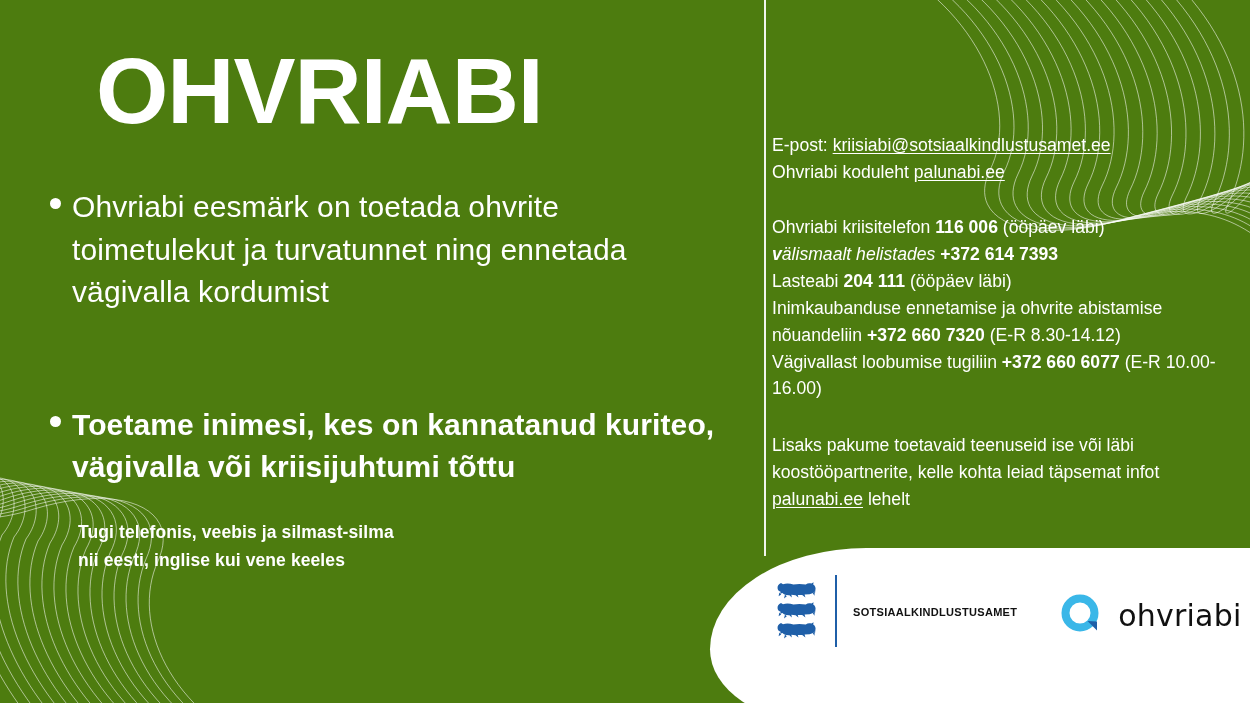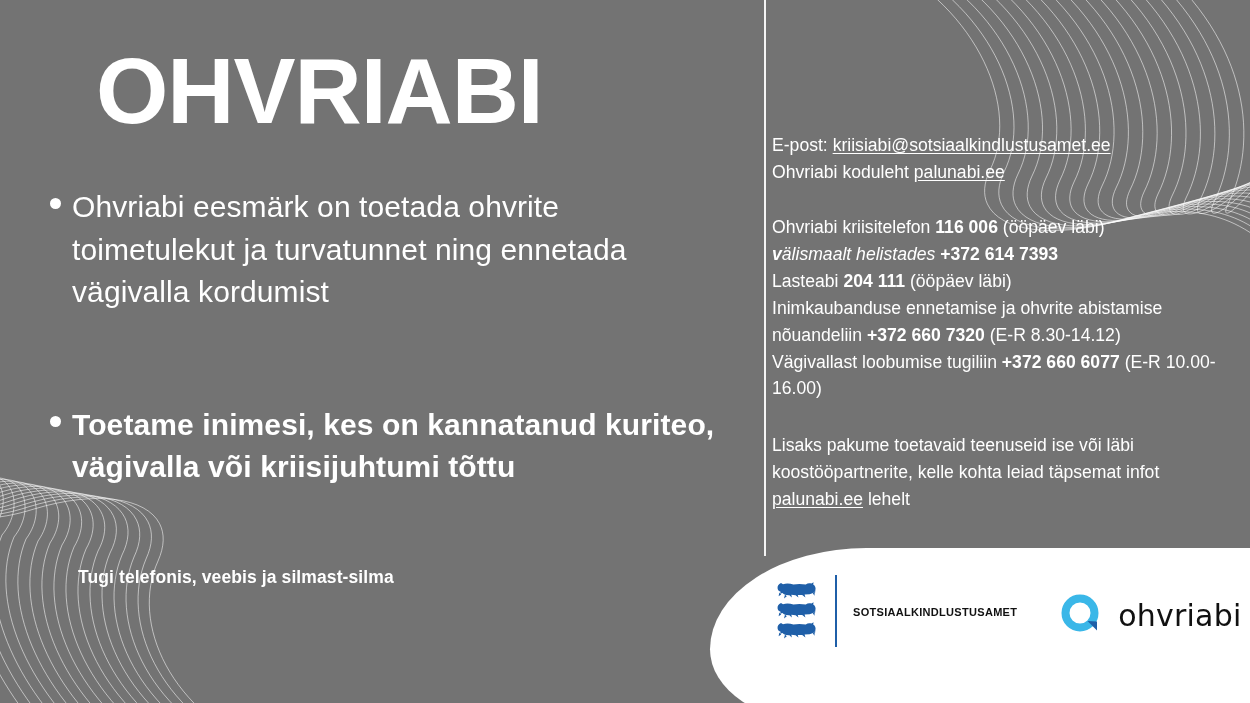--- a/index.html
+++ b/index.html
@@ -5,21 +5,21 @@
 <style>
   html, body {
     margin: 0;
     padding: 0;
     background: #ffffff;
   }
   .poster {
     position: relative;
     width: 1250px;
     height: 703px;
-    background: #737373;
+    background: #4d7c0f;
     overflow: hidden;
     font-family: "Liberation Sans", sans-serif;
     -webkit-font-smoothing: antialiased;
   }
 
   
   .deco {
     position: absolute;
     pointer-events: none;
   }
@@ -107,21 +107,20 @@
   }
   .tagline {
     position: absolute;
     left: 78px;
     top: 518px;
     color: #ffffff;
     font-size: 17.5px;
     line-height: 1.62;
     font-weight: 700;
     letter-spacing: .1px;
-    margin-top: 45px;
   }
   .tagline div { white-space: nowrap; }
 
   
   .right-col {
     position: absolute;
     left: 772px;
     top: 0;
     width: 450px;
     height: 703px;
@@ -263,20 +262,21 @@
 
     <h1 class="title">OHVRIABI</h1>
 
     <ul class="bullets">
       <li class="bullet">Ohvriabi eesmärk on toetada ohvrite toimetulekut ja turvatunnet ning ennetada vägivalla kordumist</li>
       <li class="bullet">Toetame inimesi, kes on kannatanud kuriteo, vägivalla või kriisijuhtumi tõttu</li>
     </ul>
 
     <div class="tagline">
       <div>Tugi telefonis, veebis ja silmast-silma</div>
+      <div>nii eesti, inglise kui vene keeles</div>
     </div>
 
   </div>
 
   <div class="right-col">
 
     <div class="rblock contact">
       <div class="ln">
         <span>E-post:</span>
         <a class="u" href="#">kriisiabi@sotsiaalkindlustusamet.ee</a>

